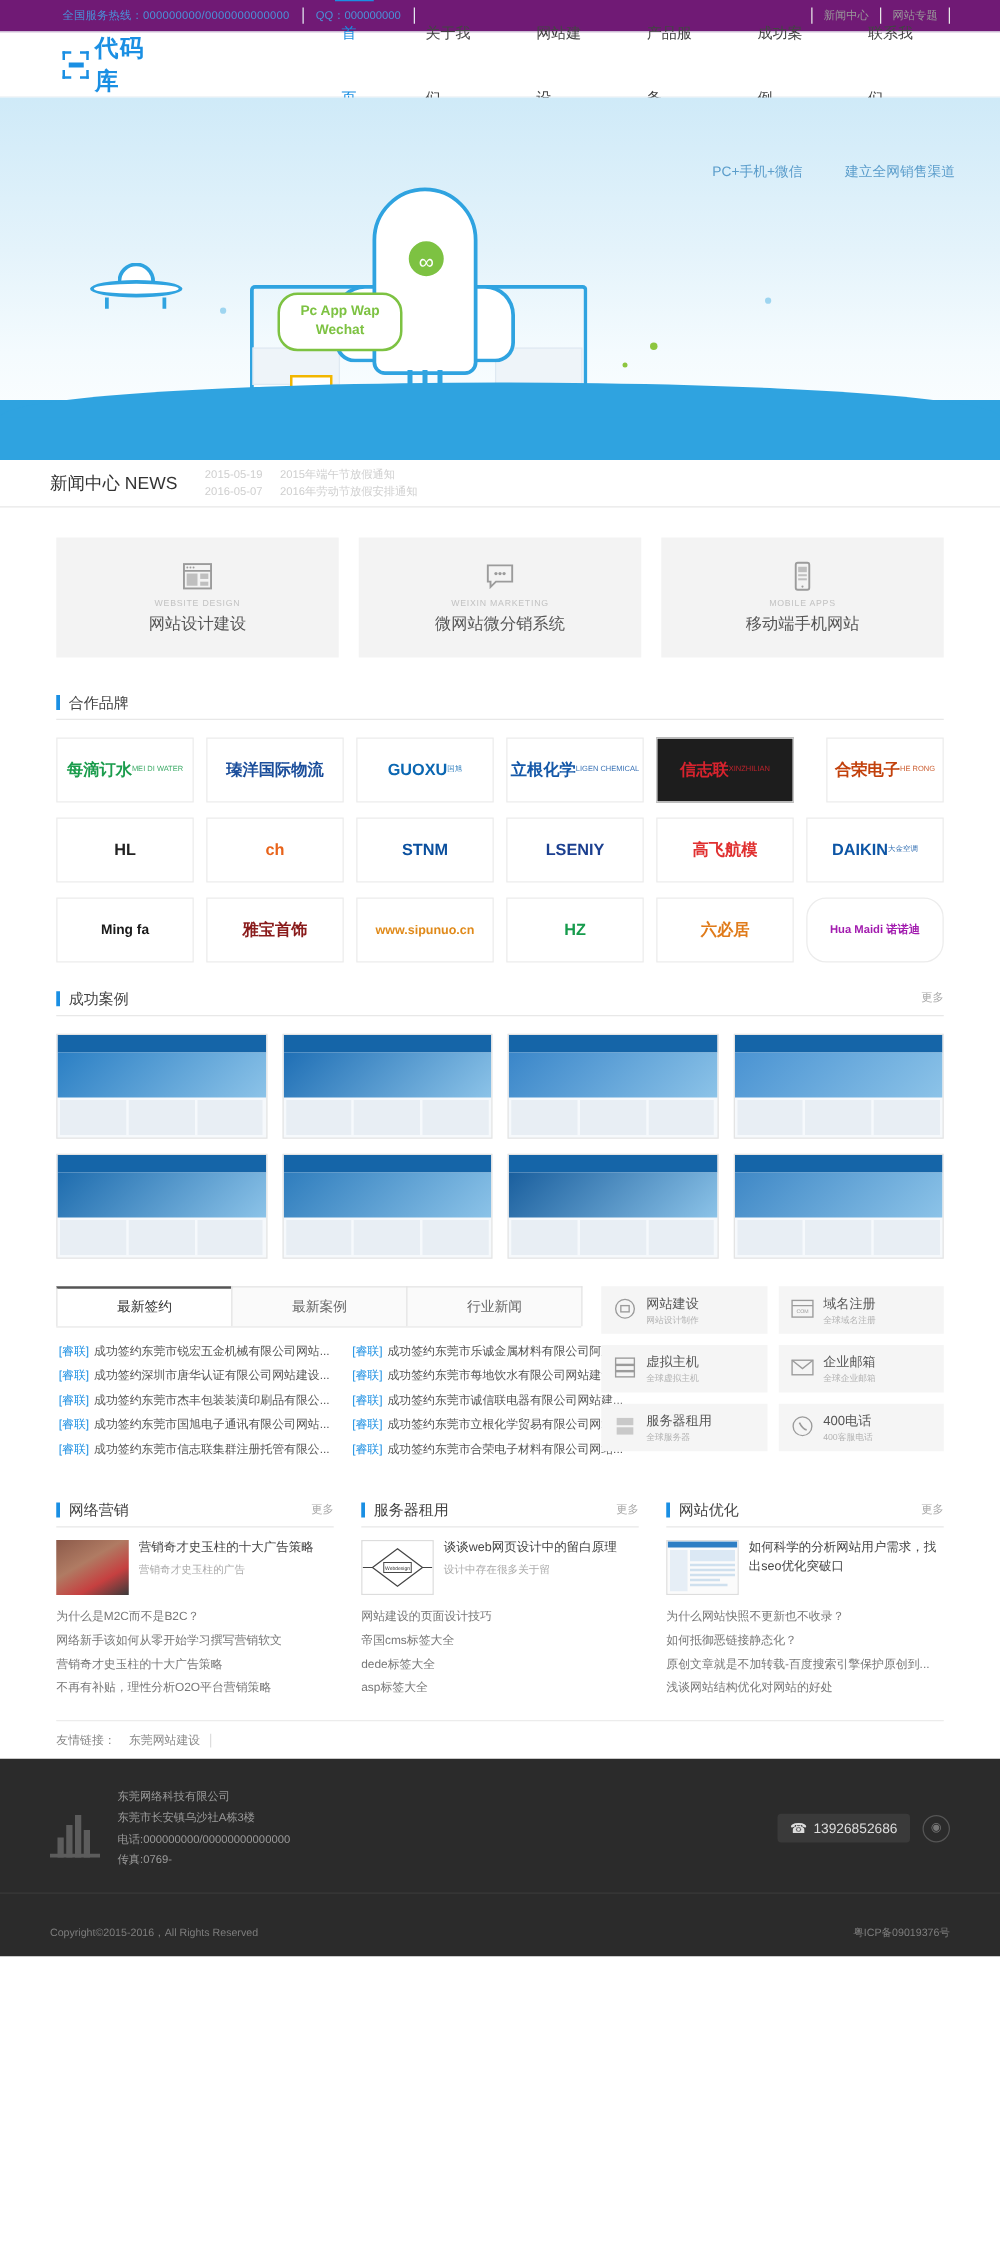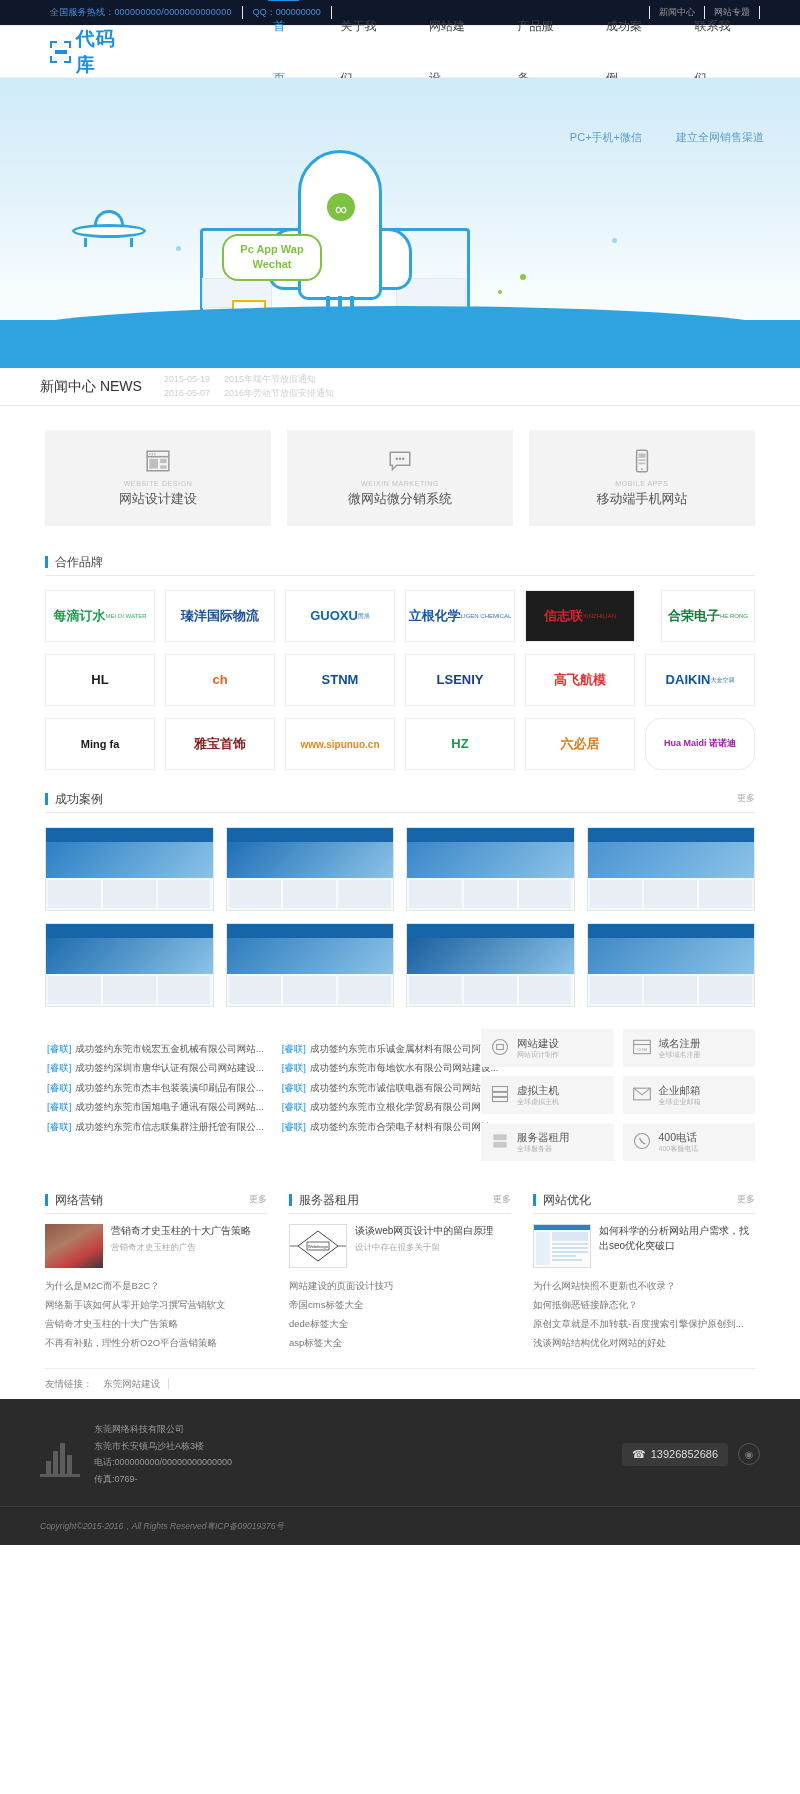--- a/index.html
+++ b/index.html
@@ -5,21 +5,21 @@
   * { margin:0; padding:0; box-sizing:border-box; }
   html,body { width:800px; }
   body {
     font-family:"Liberation Sans","DejaVu Sans",sans-serif;
     background:#fff; color:#333; font-size:12px;
     -webkit-font-smoothing:antialiased;
   }
   .wrap { width:710px; margin:0 auto; }
 
   
-  .topbar { height:26px; border-bottom:1px solid #e9eef3; background:#0f172a;
+  .topbar { height:26px; border-bottom:1px solid #e9eef3; background:#701a75;
             display:flex; align-items:center; }
   .topbar-inner { width:720px; margin:0 auto; display:flex; align-items:center;
                   justify-content:space-between; height:26px; font-size:9px; }
   .tb-left { display:flex; align-items:center; }
   .tb-hot { color:#4a90d9; padding:0 10px; border-right:1px solid #e3e9f0;
             letter-spacing:.2px; }
   .tb-qq { color:#4a90d9; padding:0 10px; border-right:1px solid #e3e9f0; }
   .tb-right { display:flex; align-items:center; }
   .tb-right a { color:#999; text-decoration:none; padding:0 9px;
                 border-left:1px solid #e7e7e7; }
@@ -210,22 +210,22 @@
                opacity:.5; }
   .foot-logo b { position:absolute; bottom:0; background:#8d8d8d; }
   .foot-info { font-size:9px; line-height:1.85; }
   .foot-right { margin-left:auto; display:flex; align-items:center; gap:10px; }
   .foot-phone { background:#3a3a3a; border-radius:3px; padding:5px 10px;
                 font-size:11px; color:#ddd; display:flex; align-items:center; gap:5px; }
   .foot-circ { width:22px; height:22px; border:1px solid #555; border-radius:50%;
                display:flex; align-items:center; justify-content:center;
                font-size:10px; color:#777; }
   .copy { border-top:1px solid #3a3a3a; }
-  .copy-inner { width:720px; margin:4px auto; display:flex; 
-                padding:10px 0 12px; font-size:8.5px; color:#7d7d7d;font-style:italic; }
+  .copy-inner { width:720px; margin:16px auto; display:flex; justify-content:space-between;
+                padding:10px 0 12px; font-size:8.5px; color:#7d7d7d; }
 </style>
 </head>
 <body>
 
 <div class="topbar">
   <div class="topbar-inner">
     <div class="tb-left">
       <span class="tb-hot">全国服务热线：000000000/0000000000000</span>
       <span class="tb-qq">QQ：000000000</span>
     </div>
@@ -391,21 +391,21 @@
         <span style="display: block; font-size: 6px; font-weight: normal; opacity: 0.85;">国旭</span>
       </div>
       <div class="brand" style="color: rgb(21, 88, 168);">
         <span style="font-size: 13px;">立根化学</span>
         <span style="display: block; font-size: 6px; font-weight: normal; opacity: 0.85;">LIGEN CHEMICAL</span>
       </div>
       <div class="brand dark" style="color: rgb(217, 35, 46);">
         <span style="font-size: 13px;">信志联</span>
         <span style="display: block; font-size: 6px; font-weight: normal; opacity: 0.85;">XINZHILIAN</span>
       </div>
-      <div class="brand" style="color: #15803d; margin-left: 16px;">
+      <div class="brand" style="color: #c2410c; margin-left: 16px;">
         <span style="font-size: 13px;">合荣电子</span>
         <span style="display: block; font-size: 6px; font-weight: normal; opacity: 0.85;">HE RONG</span>
       </div>
       <div class="brand" style="color: rgb(34, 34, 34);">
         <span style="font-size: 13px;">HL</span>
       </div>
       <div class="brand" style="color: rgb(232, 99, 26);">
         <span style="font-size: 13px;">ch</span>
       </div>
       <div class="brand" style="color: rgb(10, 79, 158);">
@@ -515,20 +515,25 @@
         <div class="case-body">
           <i></i>
           <i></i>
           <i></i>
         </div>
       </div>
     </div>
 
   <div class="lower">
     <div class="tabs-col">
+      <div class="tabs">
+        <div class="tab active">最新签约</div>
+        <div class="tab">最新案例</div>
+        <div class="tab">行业新闻</div>
+      </div>
       <div class="news-cols">
         <div class="news-col" id="news-left">
             <div class="news-li">
               <span class="news-tag">[睿联]</span>
               <span>成功签约东莞市锐宏五金机械有限公司网站...</span>
             </div>
             <div class="news-li">
               <span class="news-tag">[睿联]</span>
               <span>成功签约深圳市唐华认证有限公司网站建设...</span>
             </div>

